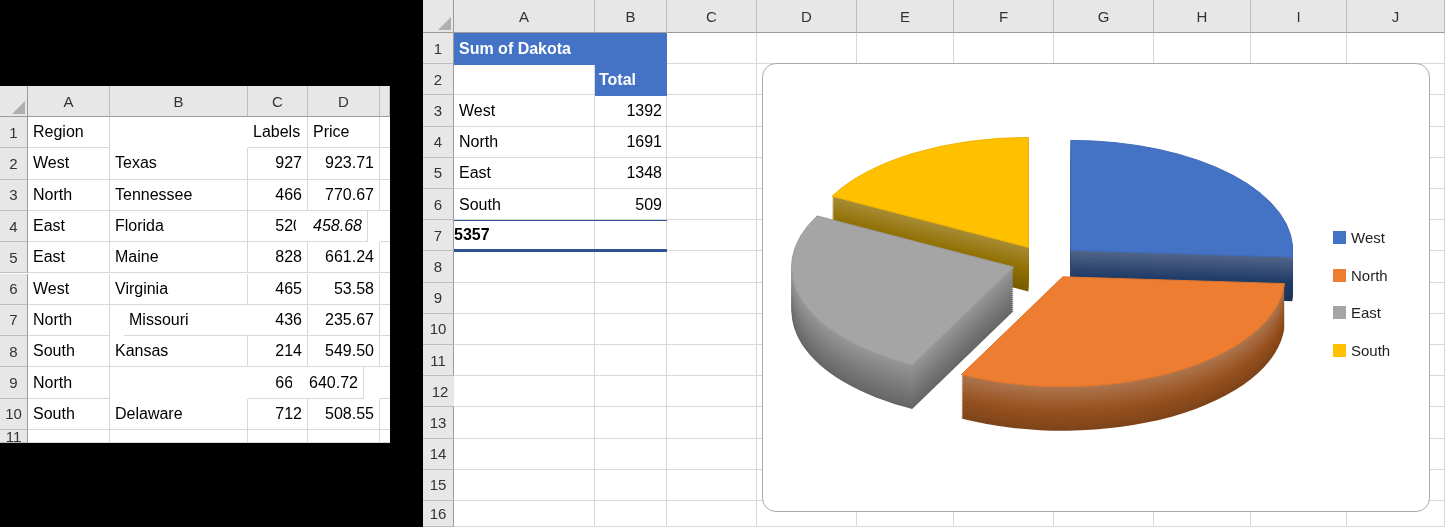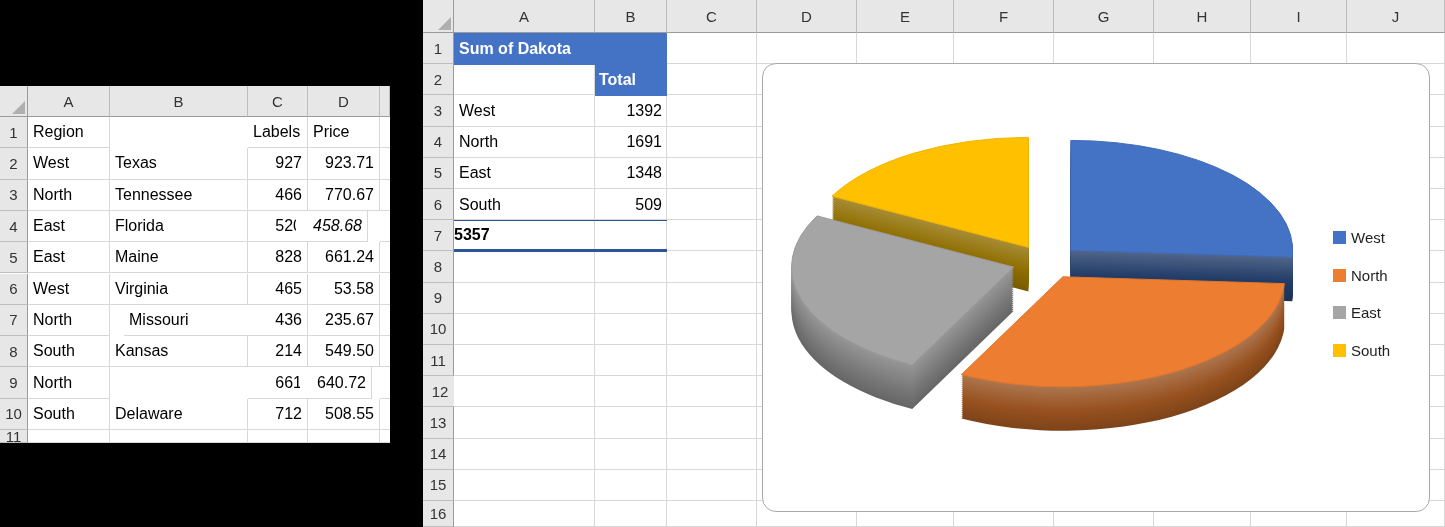--- a/index.html
+++ b/index.html
@@ -114,21 +114,21 @@
       <div class="scell" style="left: 380px; top: 218.8px; width: 10px; height: 31.3px; justify-content: flex-end;"></div>
       <div class="scell shdr rowhdr" style="left: 0px; top: 250.1px; width: 28px; height: 31.3px;">8</div>
       <div class="scell" style="left: 28px; top: 250.1px; width: 82px; height: 31.3px;">South</div>
       <div class="scell" style="left: 110px; top: 250.1px; width: 138px; height: 31.3px;">Kansas</div>
       <div class="scell" style="left: 248px; top: 250.1px; width: 60px; height: 31.3px; justify-content: flex-end;">214</div>
       <div class="scell" style="left: 308px; top: 250.1px; width: 72px; height: 31.3px; justify-content: flex-end;">549.50</div>
       <div class="scell" style="left: 380px; top: 250.1px; width: 10px; height: 31.3px; justify-content: flex-end;"></div>
       <div class="scell shdr rowhdr" style="left: 0px; top: 281.4px; width: 28px; height: 31.3px;">9</div>
       <div class="scell" style="left: 28px; top: 281.4px; width: 82px; height: 31.3px;">North</div>
       <div class="scell" style="left: 248px; top: 281.4px; width: 60px; height: 31.3px; justify-content: flex-end;">661</div>
-      <div class="scell" style="left: 300px; top: 281.4px; width: 72px; height: 31.3px; justify-content: flex-end;">640.72</div>
+      <div class="scell" style="left: 292px; top: 281.4px; width: 72px; height: 31.3px; justify-content: flex-end;">640.72</div>
       <div class="scell" style="left: 380px; top: 281.4px; width: 10px; height: 31.3px; justify-content: flex-end;"></div>
       <div class="scell shdr rowhdr" style="left: 0px; top: 312.7px; width: 28px; height: 31.3px;">10</div>
       <div class="scell" style="left: 28px; top: 312.7px; width: 82px; height: 31.3px;">South</div>
       <div class="scell" style="left: 110px; top: 312.7px; width: 138px; height: 31.3px;">Delaware</div>
       <div class="scell" style="left: 248px; top: 312.7px; width: 60px; height: 31.3px; justify-content: flex-end;">712</div>
       <div class="scell" style="left: 308px; top: 312.7px; width: 72px; height: 31.3px; justify-content: flex-end;">508.55</div>
       <div class="scell" style="left: 380px; top: 312.7px; width: 10px; height: 31.3px; justify-content: flex-end;"></div>
       <div class="scell shdr rowhdr" style="left: 0px; top: 344px; width: 28px; height: 13px;">11</div>
       <div class="scell" style="left: 28px; top: 344px; width: 82px; height: 13px;"></div>
       <div class="scell" style="left: 110px; top: 344px; width: 138px; height: 13px;"></div>

